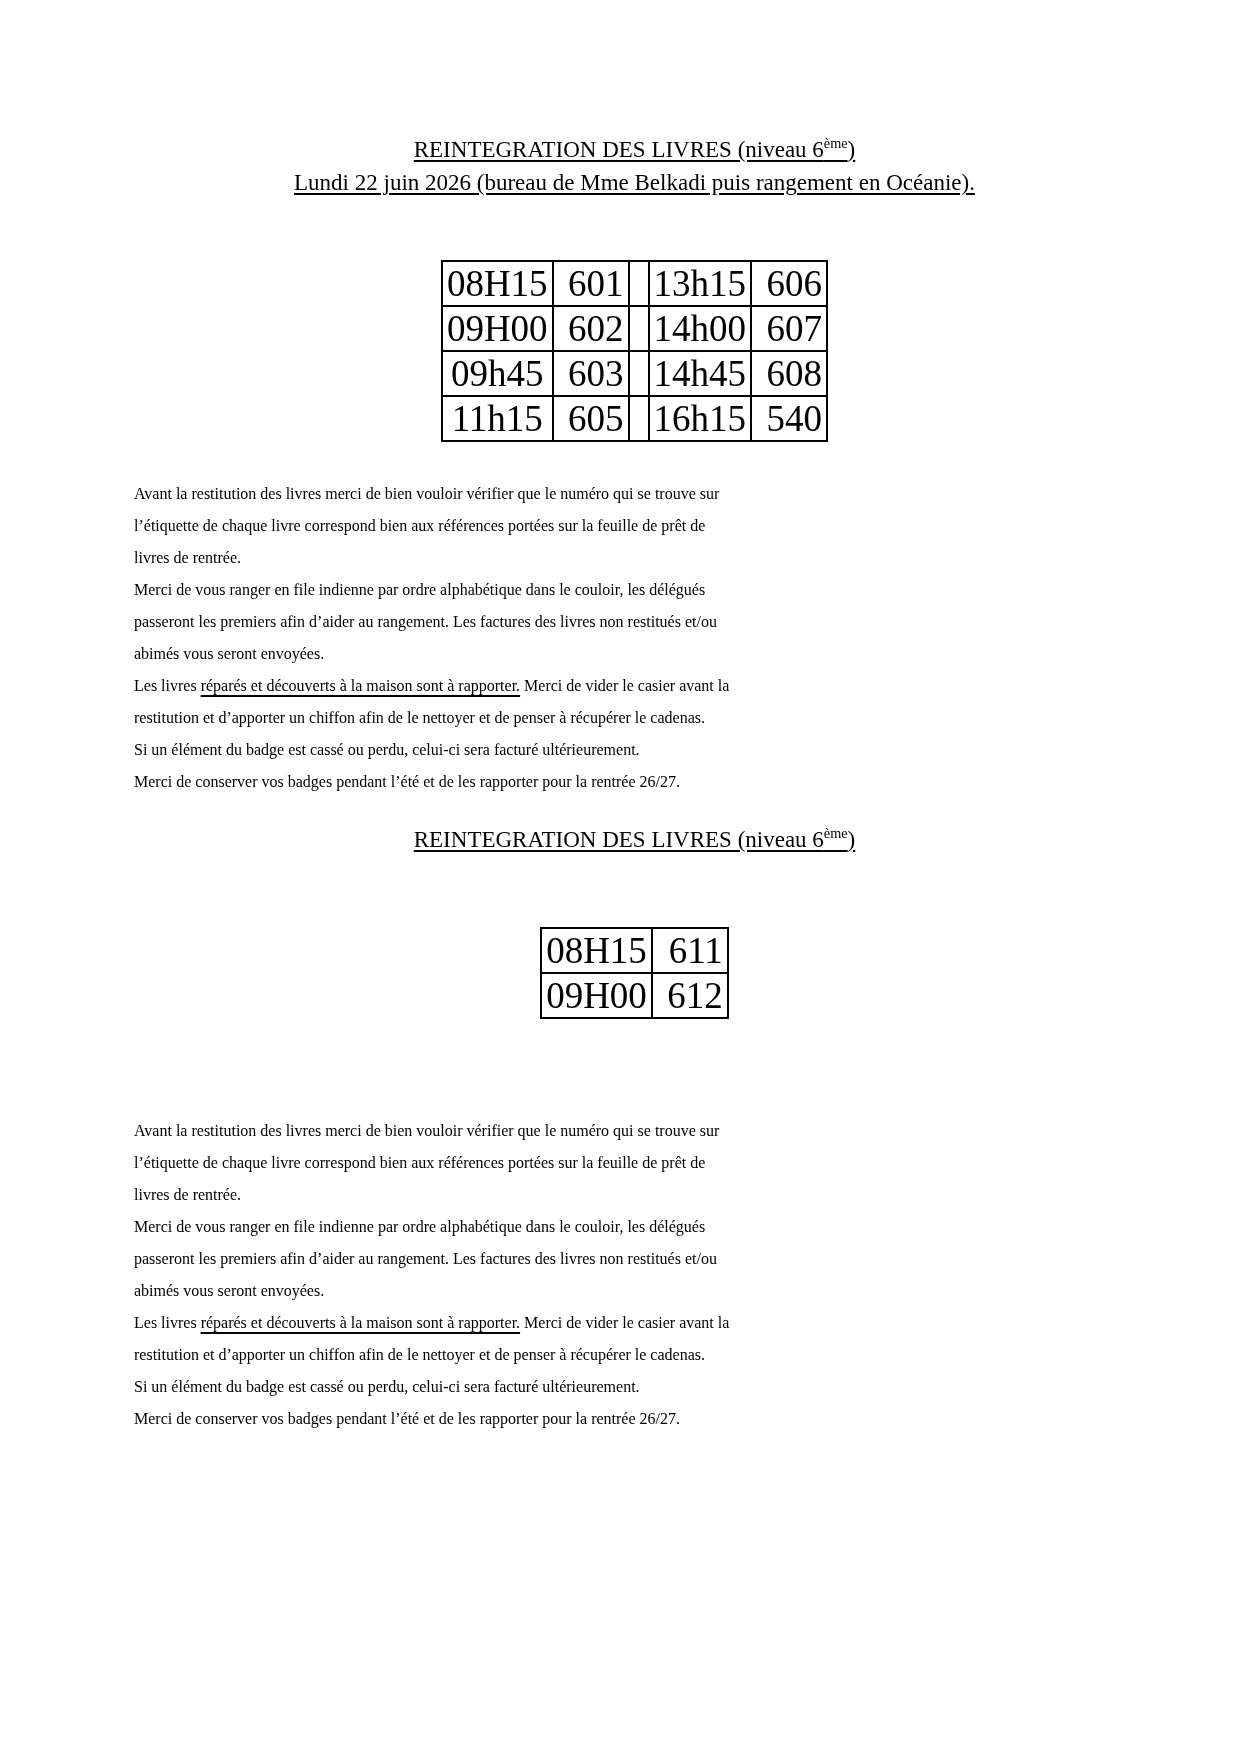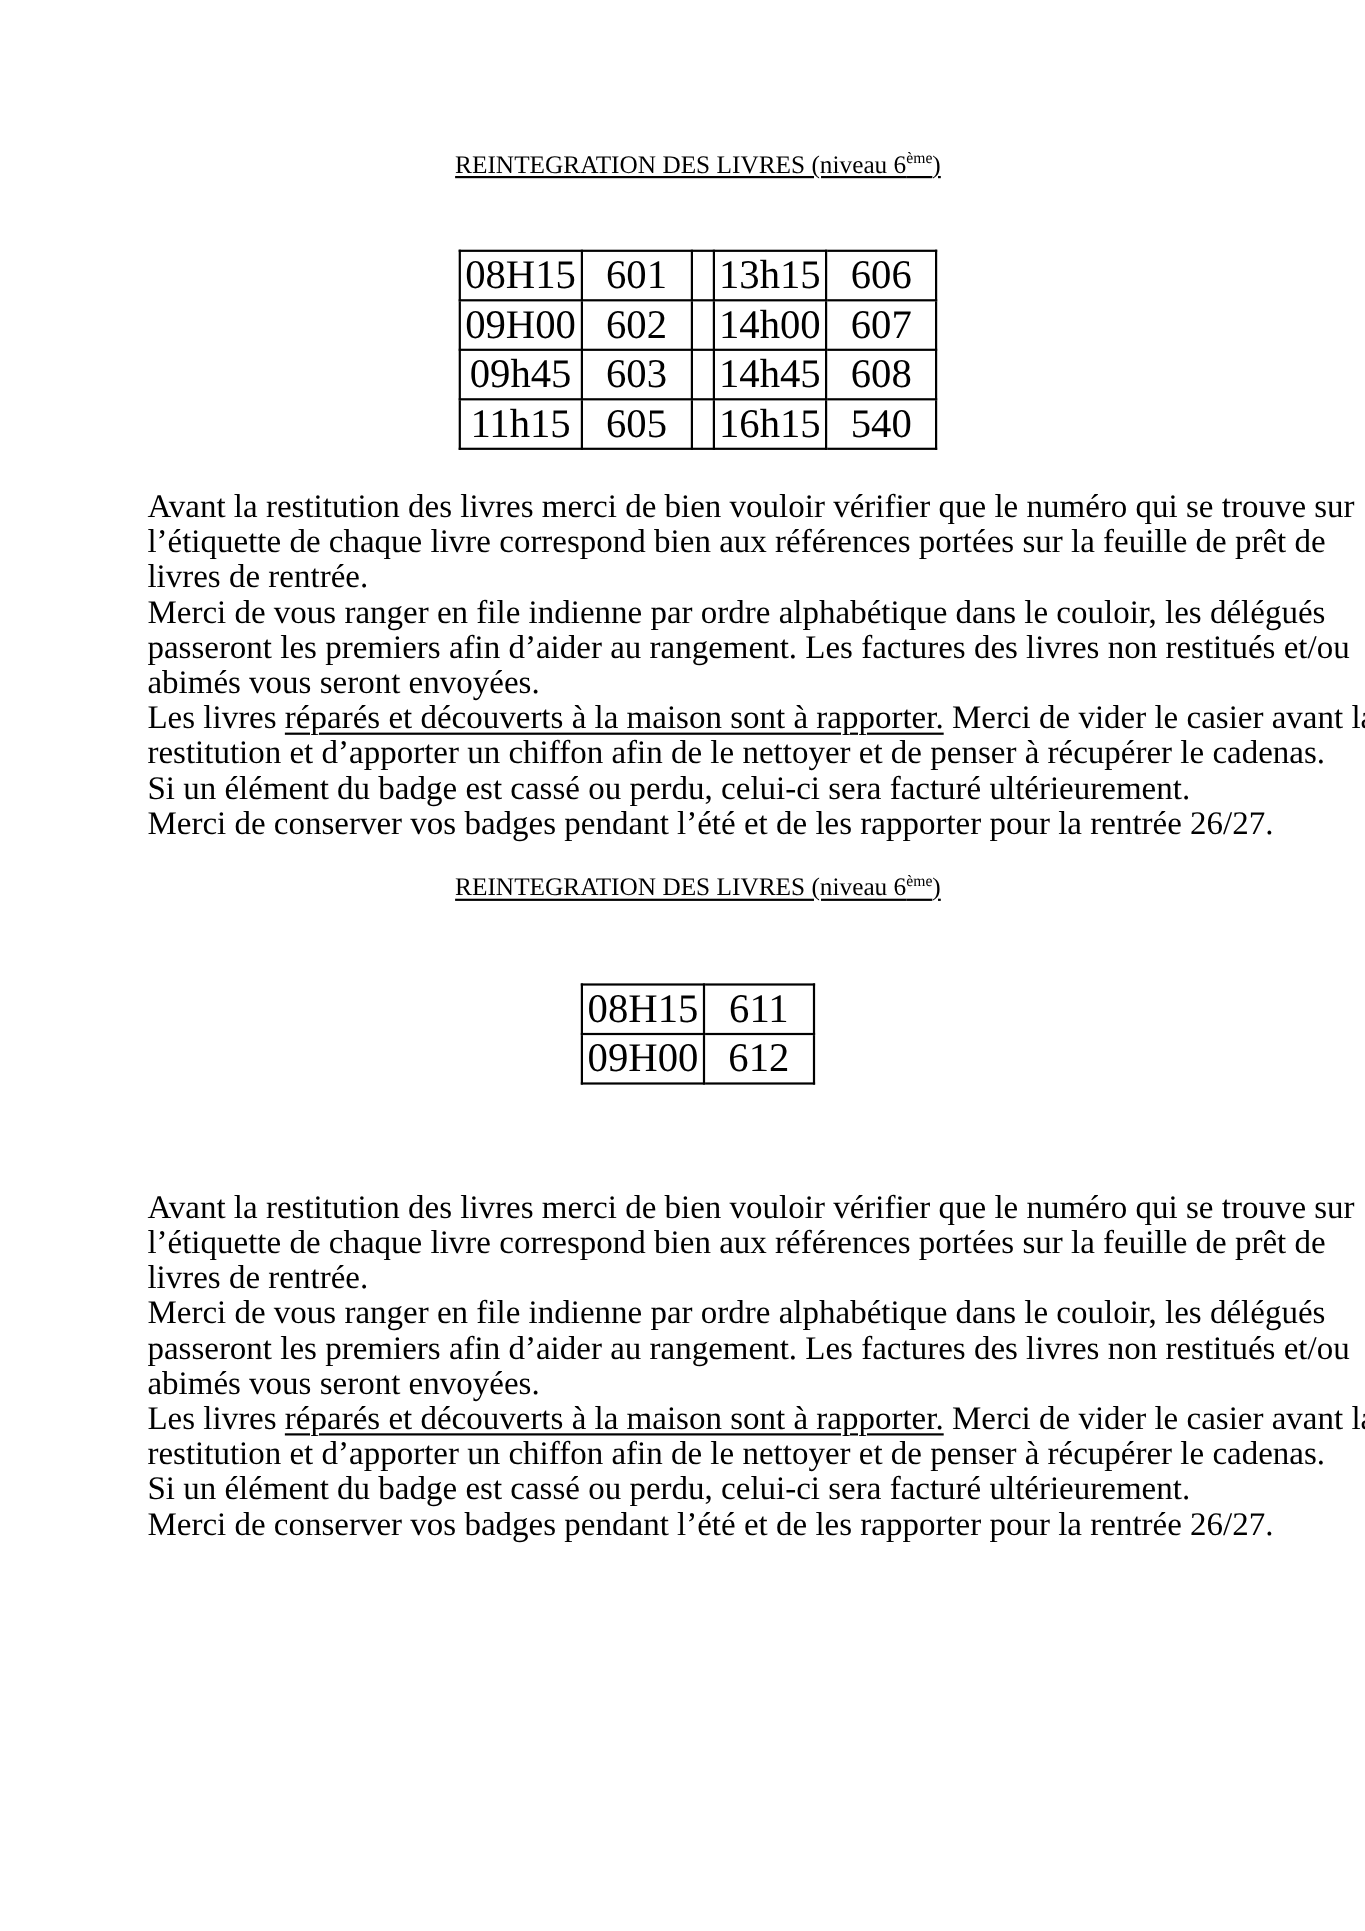--- a/index.html
+++ b/index.html
@@ -42,27 +42,27 @@
     border: 2px solid #000000;
     height: 45px;
     padding: 0 4px;
     text-align: center;
     vertical-align: middle;
     font-size: 37px;
     line-height: 1;
     white-space: nowrap;
   }
   table.schedule td.time  { width: 100px; }
-  table.schedule td.cls   { width: 100px; }
+  table.schedule td.cls   { width: 76px; text-align: right; }
   table.schedule td.gap   { width: 20px; border-top: 2px solid #000; border-bottom: 2px solid #000; }
   .s1 .schedule { margin-top: 61px; }
   .s2 .schedule { margin-top: 71px; }
   
   .para {
-    font-size: 30px;
+    font-size: 16px;
     line-height: 32px;
   }
   .s1 .para { margin-top: 36px; }
   .s2 .para { margin-top: 96px; }
   .para .line { display: block; white-space: nowrap; }
   .u-inline {
     text-decoration: underline;
     text-decoration-thickness: 2px;
     text-underline-offset: 4px;
   }
@@ -71,20 +71,23 @@
 </head>
 <body>
 
 <div class="page">
 
   <section class="s1">
 
     <div class="title-block">
       <span class="title-line">
         <span class="u"><span>REINTEGRATION DES LIVRES (niveau 6</span><sup class="ord">ème</sup><span>)</span></span>
+      </span>
+      <span class="title-line">
+        <span class="u">Lundi 22 juin 2026 (bureau de Mme Belkadi puis rangement en Océanie).</span>
       </span>
     </div>
 
     <table class="schedule">
       <tbody>
         <tr>
           <td class="time">08H15</td>
           <td class="cls">601</td>
           <td class="gap"></td>
           <td class="time">13h15</td>

